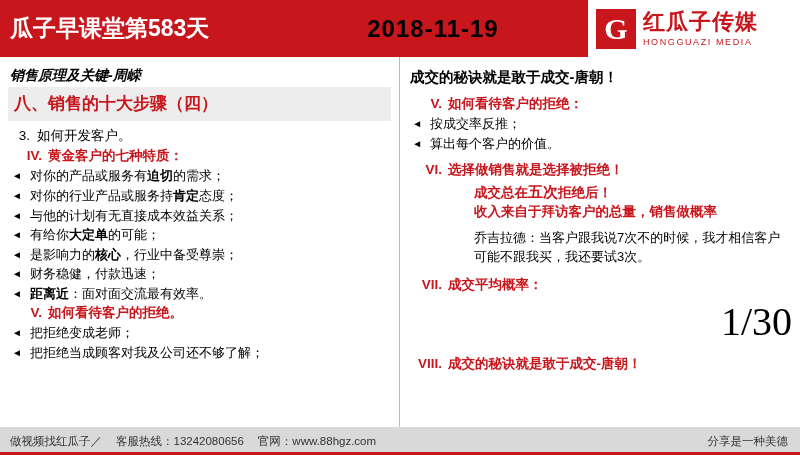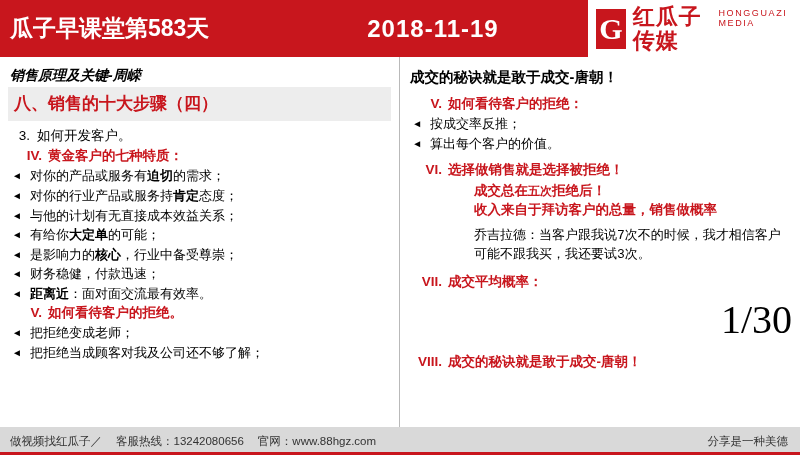--- a/index.html
+++ b/index.html
@@ -23,37 +23,37 @@
   }
   .hdr-red {
     width: 290px; background: #c8161d; color: #ffffff;
     display: flex; align-items: center; padding-left: 10px;
   }
   .hdr-red .t {
     font-size: 23px; font-weight: bold; letter-spacing: 0px;
     white-space: nowrap;
   }
   .hdr-date {
-    flex: 1; background: #c8161d; color: #ffffff;
+    flex: 1; background: #c8161d; color: #000000;
     display: flex; align-items: center; justify-content: center;
     padding-right: 12px;
   }
   .hdr-date .d { font-size: 24px; font-weight: bold; letter-spacing: 1px; }
   .hdr-logo {
     width: 212px; background: #ffffff;
     display: flex; align-items: center; justify-content: flex-start;
     padding-left: 8px;
   }
   .logo-mark {
     width: 40px; height: 40px; background: #c8161d; color: #ffffff;
     font-size: 30px; font-weight: bold; line-height: 40px; text-align: center;
     font-family: "Liberation Serif", serif;
     margin-right: 7px;
   }
-  .logo-txt { display: flex; justify-content: center; }
+  .logo-txt { display: flex; flex-direction: column; justify-content: center; }
   .logo-cn {
     font-size: 22px; font-weight: bold; color: #c8161d; line-height: 1.05;
     letter-spacing: 1px;
   }
   .logo-en {
     font-size: 9px; color: #c8161d; letter-spacing: 1.6px; margin-top: 3px;
   }
 
   
   .body-wrap {
@@ -99,21 +99,21 @@
 
   b { font-weight: bold; }
 
   .red-block {
     color: #c8161d; font-size: 13.5px; font-weight: bold;
     line-height: 1.45; margin-left: 66px; margin-top: 1px;
   }
   .red-block .line2 { margin-left: 0px; }
   .quote {
     color: #000; font-size: 13px; line-height: 1.45;
-    margin-left: 66px; margin-top: 7px; font-family: Liberation Mono, monospace;
+    margin-left: 66px; margin-top: 7px;
   }
   .bignum {
     font-size: 40px; color: #000; text-align: right;
     font-family: "Liberation Serif", serif;
     margin: 4px 0 10px 0;
   }
   .r-top {
     font-size: 14.5px; color: #000; font-weight: bold;
     margin: 7px 0 8px 2px;
   }
@@ -246,21 +246,21 @@
       </ul>
 
       <ul class="lvl indent-1" style="margin-top:9px;">
         <li class="item n2">
           <span class="mk">VI.</span>
           <span class="tx">选择做销售就是选择被拒绝！</span>
         </li>
       </ul>
 
       <div class="red-block">
-        <div><span>成交总在</span><b style="font-size:12px;">五次</b><span>拒绝后！</span></div>
+        <div><span>成交总在</span><b style="font-size:15px;">五次</b><span>拒绝后！</span></div>
         <div class="line2">收入来自于拜访客户的总量，销售做概率</div>
       </div>
 
       <div class="quote">乔吉拉德：当客户跟我说7次不的时候，我才相信客户可能不跟我买，我还要试3次。</div>
 
       <ul class="lvl indent-1" style="margin-top:9px;">
         <li class="item n2">
           <span class="mk">VII.</span>
           <span class="tx">成交平均概率：</span>
         </li>

